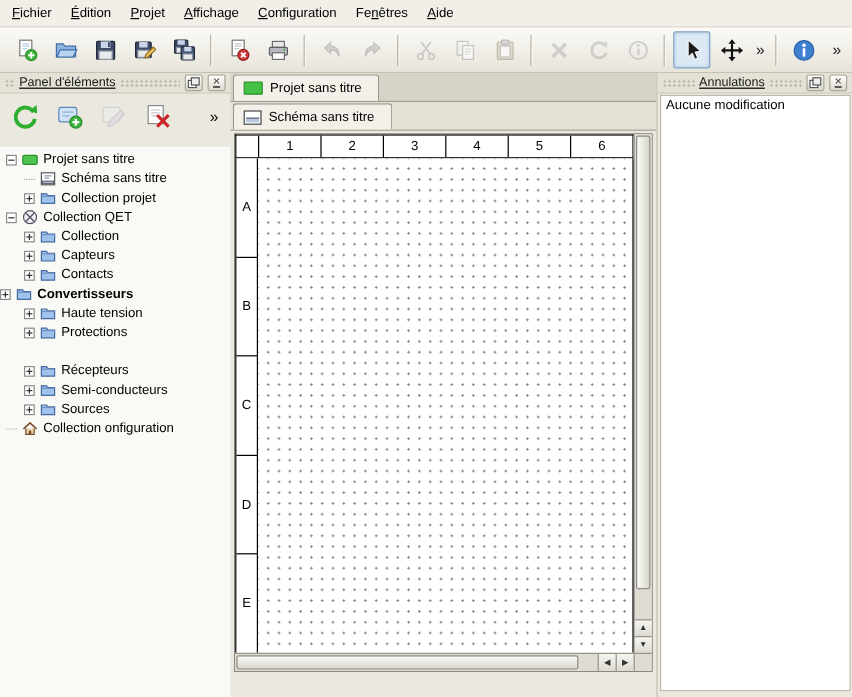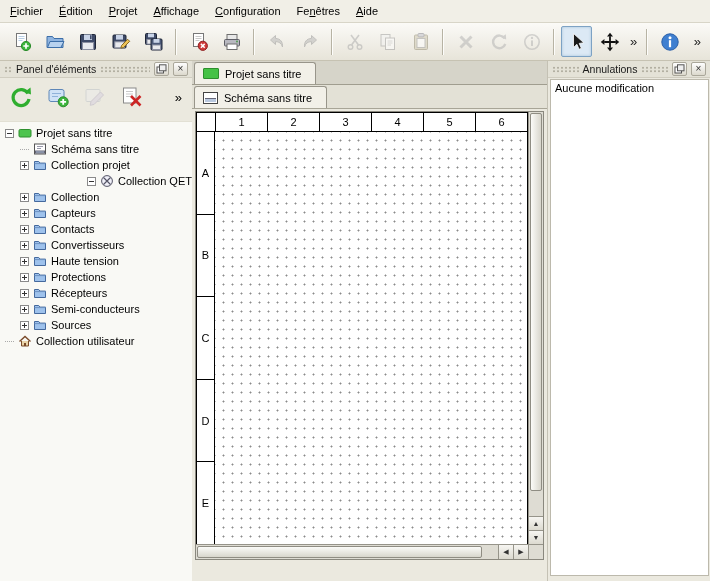--- a/index.html
+++ b/index.html
@@ -20,21 +20,21 @@
   .tb-sep { width:2px; height:26px; margin:0 5px; border-left:1px solid #b7b3a4; border-right:1px solid #fdfdfb; }
   .tb-chevron { padding:0 4px; font-size:13px; color:#222; }
   .right-align { margin-left:auto; }
   .tb-icon, .pt-icon, .tree-icon { display:flex; align-items:center; justify-content:center; }
 
   
   .main { flex:1; display:flex; min-height:0; }
 
   
   .left-dock { flex:0 0 192px; display:flex; flex-direction:column; min-height:0; }
-  .dock-titlebar { flex:0 0 17px; display:flex; align-items:center; gap:4px; padding:0 4px; background:#e4e2d7; border-bottom:1px solid #d0cdc0; }
+  .dock-titlebar { flex:0 0 17px; display:flex; align-items:center; gap:4px; padding:0 4px; background:#e4e2d7; border-bottom:1px solid #d0cdc0;text-decoration:underline; }
   .dock-title { font-size:10.5px; white-space:nowrap; color:#1a1a1a; }
   .dock-texture { flex:1; height:7px; background-image:radial-gradient(#b3b0a2 34%, transparent 36%); background-size:4px 3.5px; }
   .dock-texture.small { flex:0 0 8px; }
   .dock-btn { flex:0 0 15px; height:14px; display:flex; align-items:center; justify-content:center; font-size:10px; line-height:1; color:#333; border:1px solid #aaa79a; background:linear-gradient(#fefefe,#dcd9cd); border-radius:2px; }
 
   .panel-toolbar { flex:0 0 38px; display:flex; align-items:center; gap:10px; padding:0 7px; }
   .pt-btn { width:27px; height:27px; display:flex; align-items:center; justify-content:center; border:1px solid transparent; border-radius:2px; }
   .pt-btn.disabled { opacity:.5; }
   .pt-chevron { margin-left:auto; font-size:13px; padding-right:3px; }
 
@@ -348,21 +348,21 @@
           <div class="tree-row" style="padding-left: 20px;">
             <span class="expander plus"></span>
             <span class="tree-icon">
               <svg width="14" height="14" viewBox="0 0 14 14">
                 <path d="M1.5 3.5h4.2l1.4 1.6h5.4v6.4H1.5z" fill="#9ec2ec" stroke="#44699d"></path>
                 <path d="M1.5 5.6h11" stroke="#6d92c2"></path>
               </svg>
             </span>
             <span class="tree-label">Collection projet</span>
           </div>
-          <div class="tree-row" style="padding-left: 5px; justify-content: flex-end;">
+          <div class="tree-row" style="padding-left: 5px;">
             <span class="expander minus"></span>
             <span class="tree-icon">
               <svg width="14" height="14" viewBox="0 0 14 14">
                 <circle cx="7" cy="7" r="5.4" fill="#f0f0f8" stroke="#556"></circle>
                 <path d="M3.5 3.5l7 7M10.5 3.5l-7 7" stroke="#556" stroke-width="1.2"></path>
               </svg>
             </span>
             <span class="tree-label">Collection QET</span>
           </div>
           <div class="tree-row" style="padding-left: 20px;">
@@ -388,21 +388,21 @@
           <div class="tree-row" style="padding-left: 20px;">
             <span class="expander plus"></span>
             <span class="tree-icon">
               <svg width="14" height="14" viewBox="0 0 14 14">
                 <path d="M1.5 3.5h4.2l1.4 1.6h5.4v6.4H1.5z" fill="#9ec2ec" stroke="#44699d"></path>
                 <path d="M1.5 5.6h11" stroke="#6d92c2"></path>
               </svg>
             </span>
             <span class="tree-label">Contacts</span>
           </div>
-          <div class="tree-row" style="padding-left: 20px;">
+          <div class="tree-row" style=" font-weight: bold;">
             <span class="expander plus"></span>
             <span class="tree-icon">
               <svg width="14" height="14" viewBox="0 0 14 14">
                 <path d="M1.5 3.5h4.2l1.4 1.6h5.4v6.4H1.5z" fill="#9ec2ec" stroke="#44699d"></path>
                 <path d="M1.5 5.6h11" stroke="#6d92c2"></path>
               </svg>
             </span>
             <span class="tree-label">Convertisseurs</span>
           </div>
           <div class="tree-row" style="padding-left: 20px;">
@@ -418,21 +418,21 @@
           <div class="tree-row" style="padding-left: 20px;">
             <span class="expander plus"></span>
             <span class="tree-icon">
               <svg width="14" height="14" viewBox="0 0 14 14">
                 <path d="M1.5 3.5h4.2l1.4 1.6h5.4v6.4H1.5z" fill="#9ec2ec" stroke="#44699d"></path>
                 <path d="M1.5 5.6h11" stroke="#6d92c2"></path>
               </svg>
             </span>
             <span class="tree-label">Protections</span>
           </div>
-          <div class="tree-row" style="padding-left: 20px;">
+          <div class="tree-row" style="padding-left: 20px; margin-top: 16px;">
             <span class="expander plus"></span>
             <span class="tree-icon">
               <svg width="14" height="14" viewBox="0 0 14 14">
                 <path d="M1.5 3.5h4.2l1.4 1.6h5.4v6.4H1.5z" fill="#9ec2ec" stroke="#44699d"></path>
                 <path d="M1.5 5.6h11" stroke="#6d92c2"></path>
               </svg>
             </span>
             <span class="tree-label">Récepteurs</span>
           </div>
           <div class="tree-row" style="padding-left: 20px;">
@@ -457,21 +457,21 @@
           </div>
           <div class="tree-row" style="padding-left: 5px;">
             <span class="expander-spacer"></span>
             <span class="tree-icon">
               <svg width="14" height="14" viewBox="0 0 14 14">
                 <path d="M1.5 7.5L7 2.5l5.5 5" fill="none" stroke="#7a4a28" stroke-width="1.4"></path>
                 <path d="M3.5 7v5h7V7" fill="#e8d3a8" stroke="#7a4a28"></path>
                 <rect x="6" y="9" width="2" height="3" fill="#7a4a28"></rect>
               </svg>
             </span>
-            <span class="tree-label">Collection utilisateur</span>
+            <span class="tree-label">Collection onfiguration</span>
           </div>
         </div>
     </div>
 
     <div class="center">
       <div class="project-tabbar">
         <div class="tab">
           <span class="tab-icon-project"></span>
           <span>Projet sans titre</span>
         </div>

